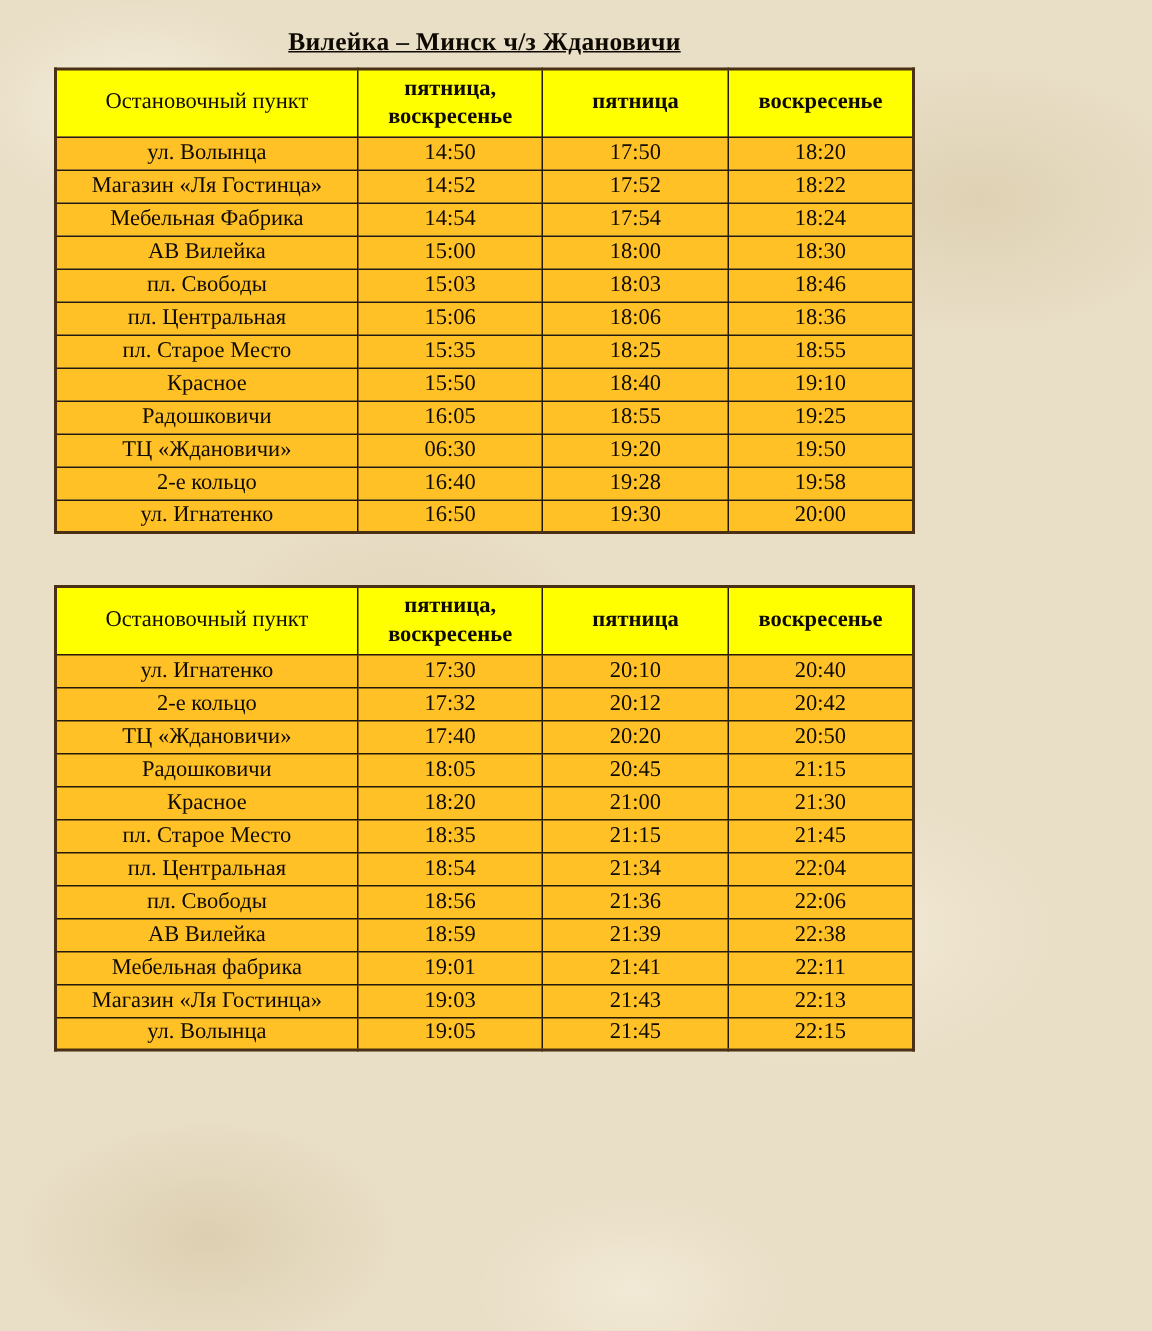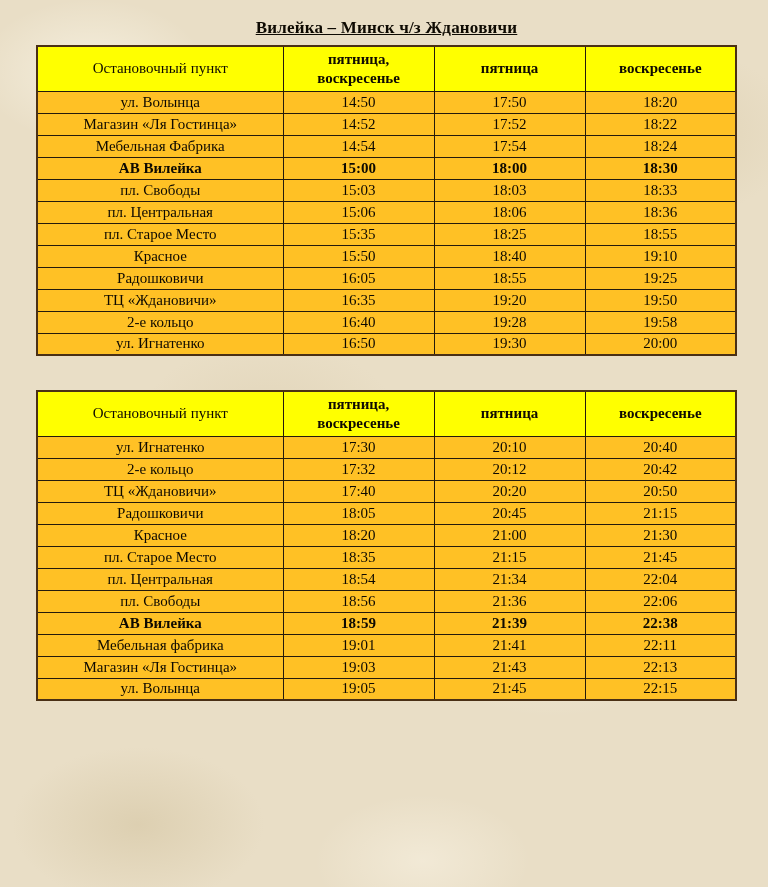--- a/index.html
+++ b/index.html
@@ -11,21 +11,21 @@
     background-image:
       radial-gradient(ellipse 190px 120px at 12% 8%,  rgba(255,252,240,0.55), transparent 60%),
       radial-gradient(ellipse 240px 150px at 85% 15%, rgba(203,186,146,0.35), transparent 60%),
       radial-gradient(ellipse 220px 140px at 35% 48%, rgba(208,192,155,0.30), transparent 60%),
       radial-gradient(ellipse 260px 160px at 72% 70%, rgba(255,250,236,0.45), transparent 60%),
       radial-gradient(ellipse 210px 130px at 18% 93%, rgba(198,180,138,0.35), transparent 60%),
       radial-gradient(ellipse 180px 110px at 55% 97%, rgba(255,250,238,0.40), transparent 60%);
     padding-top: 18px;
     overflow: hidden;
   }
-  .page { width: 701px; margin-left: 36px; }
+  .page { width: 574px; margin-left: 36px; }
   .schedule-section + .schedule-section { margin-top: 34px; }
   .route-title {
     font-size: 17px;
     font-weight: bold;
     text-decoration: underline;
     text-align: center;
     margin-bottom: 7px;
     letter-spacing: 0.2px;
   }
   table.timetable {
@@ -49,21 +49,21 @@
     line-height: 1.25;
   }
   th.col-stop { width: 35.2%; font-weight: normal; }
   th.col-time { width: 21.6%; }
   td {
     background: var(--row-bg, #ffc125);
     height: 22px;
     font-size: 15px;
     line-height: 1;
   }
-  tr.key-row td { font-weight: bold; }
+  tr.key-row td { font-weight: normal; }
 </style>
 </head>
 <body>
 
 <div class="page">
 
   <section class="schedule-section">
     <h2 class="route-title">Вилейка – Минск ч/з Ждановичи</h2>
     <table class="timetable">
       <thead>
@@ -97,21 +97,21 @@
           <tr class="key-row">
             <td>АВ Вилейка</td>
             <td>15:00</td>
             <td>18:00</td>
             <td>18:30</td>
           </tr>
           <tr>
             <td>пл. Свободы</td>
             <td>15:03</td>
             <td>18:03</td>
-            <td>18:33</td>
+            <td>18:46</td>
           </tr>
           <tr>
             <td>пл. Центральная</td>
             <td>15:06</td>
             <td>18:06</td>
             <td>18:36</td>
           </tr>
           <tr>
             <td>пл. Старое Место</td>
             <td>15:35</td>
@@ -125,21 +125,21 @@
             <td>19:10</td>
           </tr>
           <tr>
             <td>Радошковичи</td>
             <td>16:05</td>
             <td>18:55</td>
             <td>19:25</td>
           </tr>
           <tr>
             <td>ТЦ «Ждановичи»</td>
-            <td>16:35</td>
+            <td>06:30</td>
             <td>19:20</td>
             <td>19:50</td>
           </tr>
           <tr>
             <td>2-е кольцо</td>
             <td>16:40</td>
             <td>19:28</td>
             <td>19:58</td>
           </tr>
           <tr>

